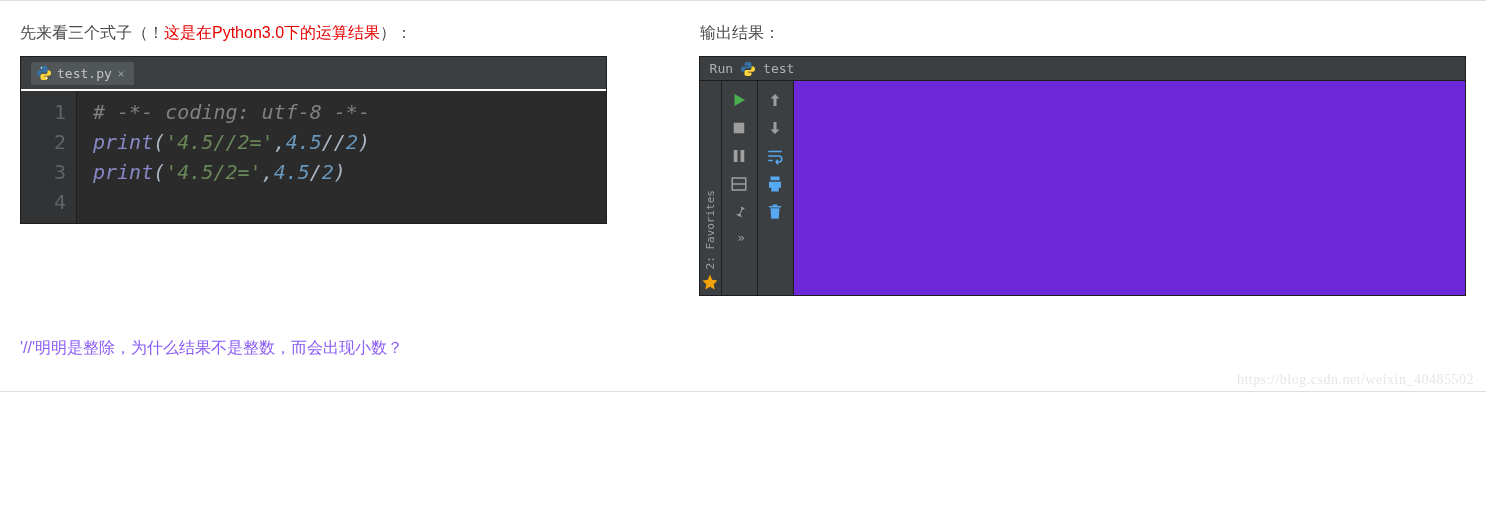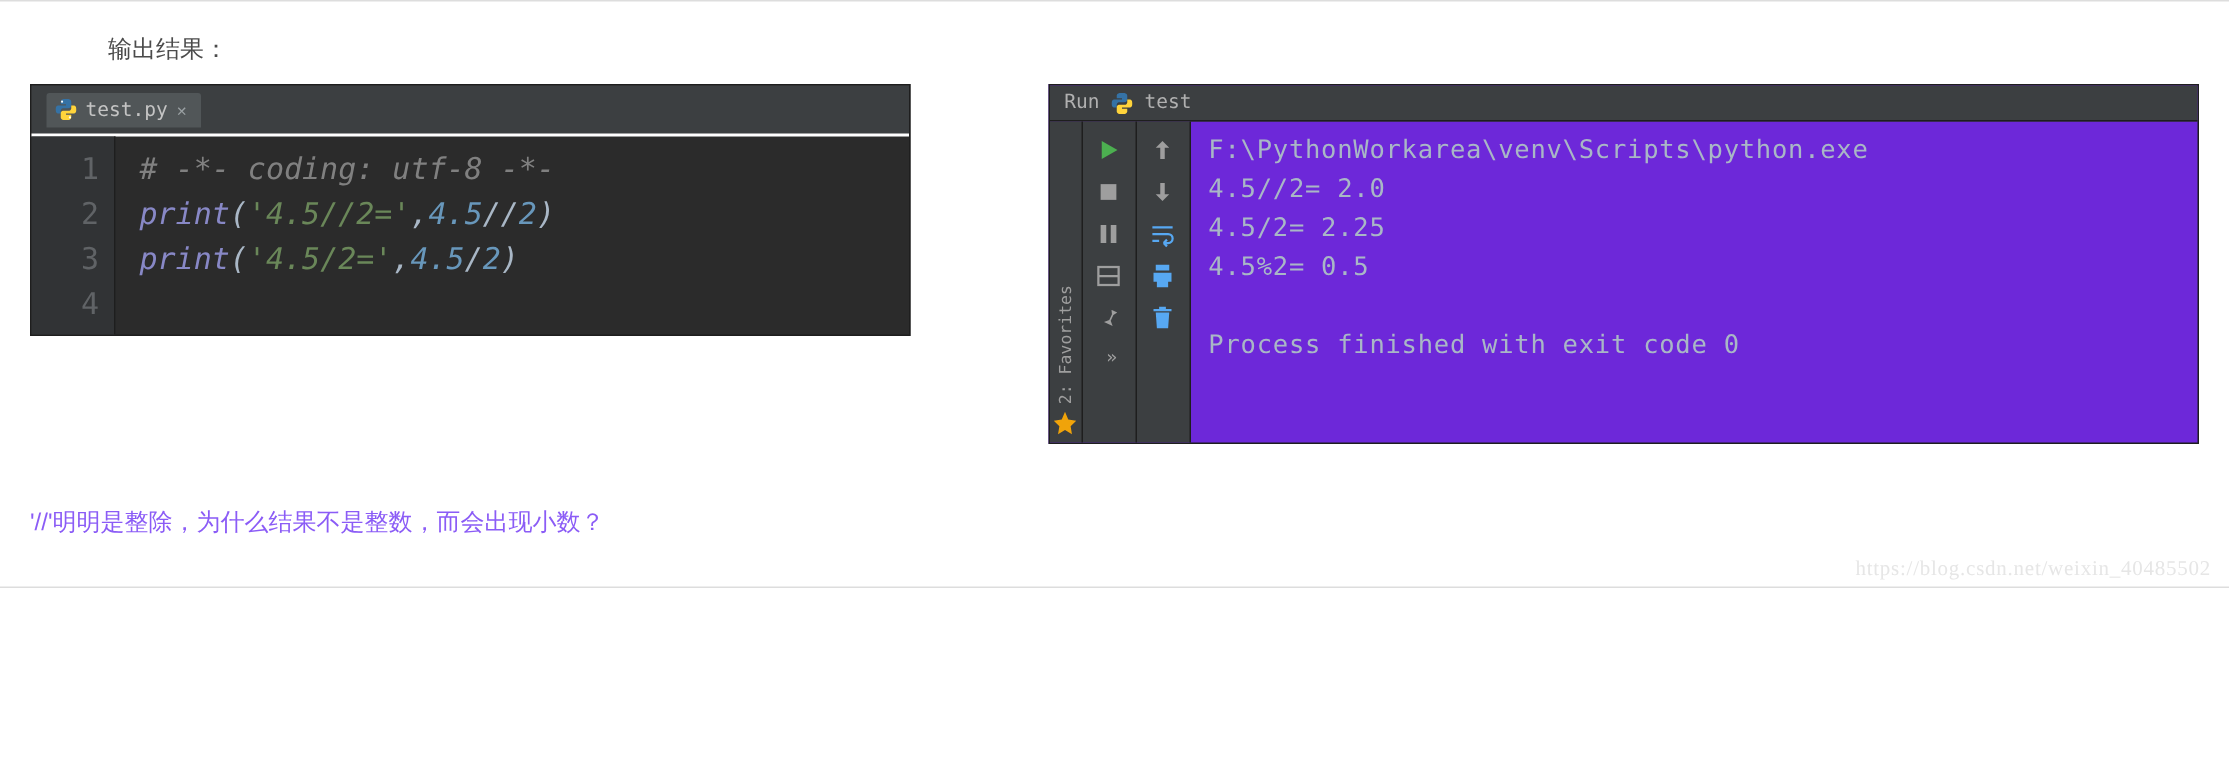--- a/index.html
+++ b/index.html
@@ -20,21 +20,21 @@
   }
   .headrow {
     display: flex;
     gap: 40px;
     padding: 22px 0 12px 0;
     font-size: 16px;
     color: #4b4b4b;
     align-items: flex-start;
   }
   .headrow .left { width: 600px; }
-  .headrow .right { margin-left: 52px; }
+  .headrow .right { margin-left: 40px; }
   .red { color: #e60000; }
   .panels {
     display: flex;
     gap: 60px;
     align-items: flex-start;
   }
   
   .editor {
     width: 600px;
     background: #2b2b2b;
@@ -187,20 +187,23 @@
     letter-spacing:0.5px;
   }
 </style>
 </head>
 <body>
 
 <hr class="divider">
 <div class="content">
 
   <div class="headrow">
+    <div class="left">
+      <span>先来看三个式子（！</span><span class="red">这是在Python3.0下的运算结果</span><span>）：</span>
+    </div>
     <div class="right">输出结果：</div>
   </div>
 
   <div class="panels">
 
     <div class="editor">
       <div class="editor-tabs">
         <div class="editor-tab">
           <svg class="py-icon" viewBox="0 0 16 16">
               <path fill="#3572A5" d="M7 0C4 0 4 2 4 2v2h4v1H2s-2 0-2 3 2 3 2 3h2V9s0-2 2-2h4s2 0 2-2V2s0-2-3-2H7z"></path>
@@ -272,26 +275,20 @@
           <svg class="ico" viewBox="0 0 24 24">
               <path fill="none" stroke="#57a8f2" stroke-width="2" d="M3 6h18M3 12h14a4 4 0 010 8h-4m0 0l3-3m-3 3l3 3M3 18h6"></path>
             </svg>
           <svg class="ico" viewBox="0 0 24 24">
               <path fill="#57a8f2" d="M6 2h12v5H6zM4 9h16v8h-3v5H7v-5H4zM9 15h6v5H9z"></path>
             </svg>
           <svg class="ico" viewBox="0 0 24 24">
               <path fill="#57a8f2" d="M6 7h12l-1 14H7zM4 4h16v2H4zM9 2h6v2H9z"></path>
             </svg>
         </div>
-        <div class="console">F:\PythonWorkarea\venv\Scripts\python.exe
-4.5//2= 2.0
-4.5/2= 2.25
-4.5%2= 0.5
-
-Process finished with exit code 0</div>
       </div>
     </div>
 
   </div>
 
   <div class="question">'//'明明是整除，为什么结果不是整数，而会出现小数？</div>
 
 </div>
 <hr class="divider">
 

